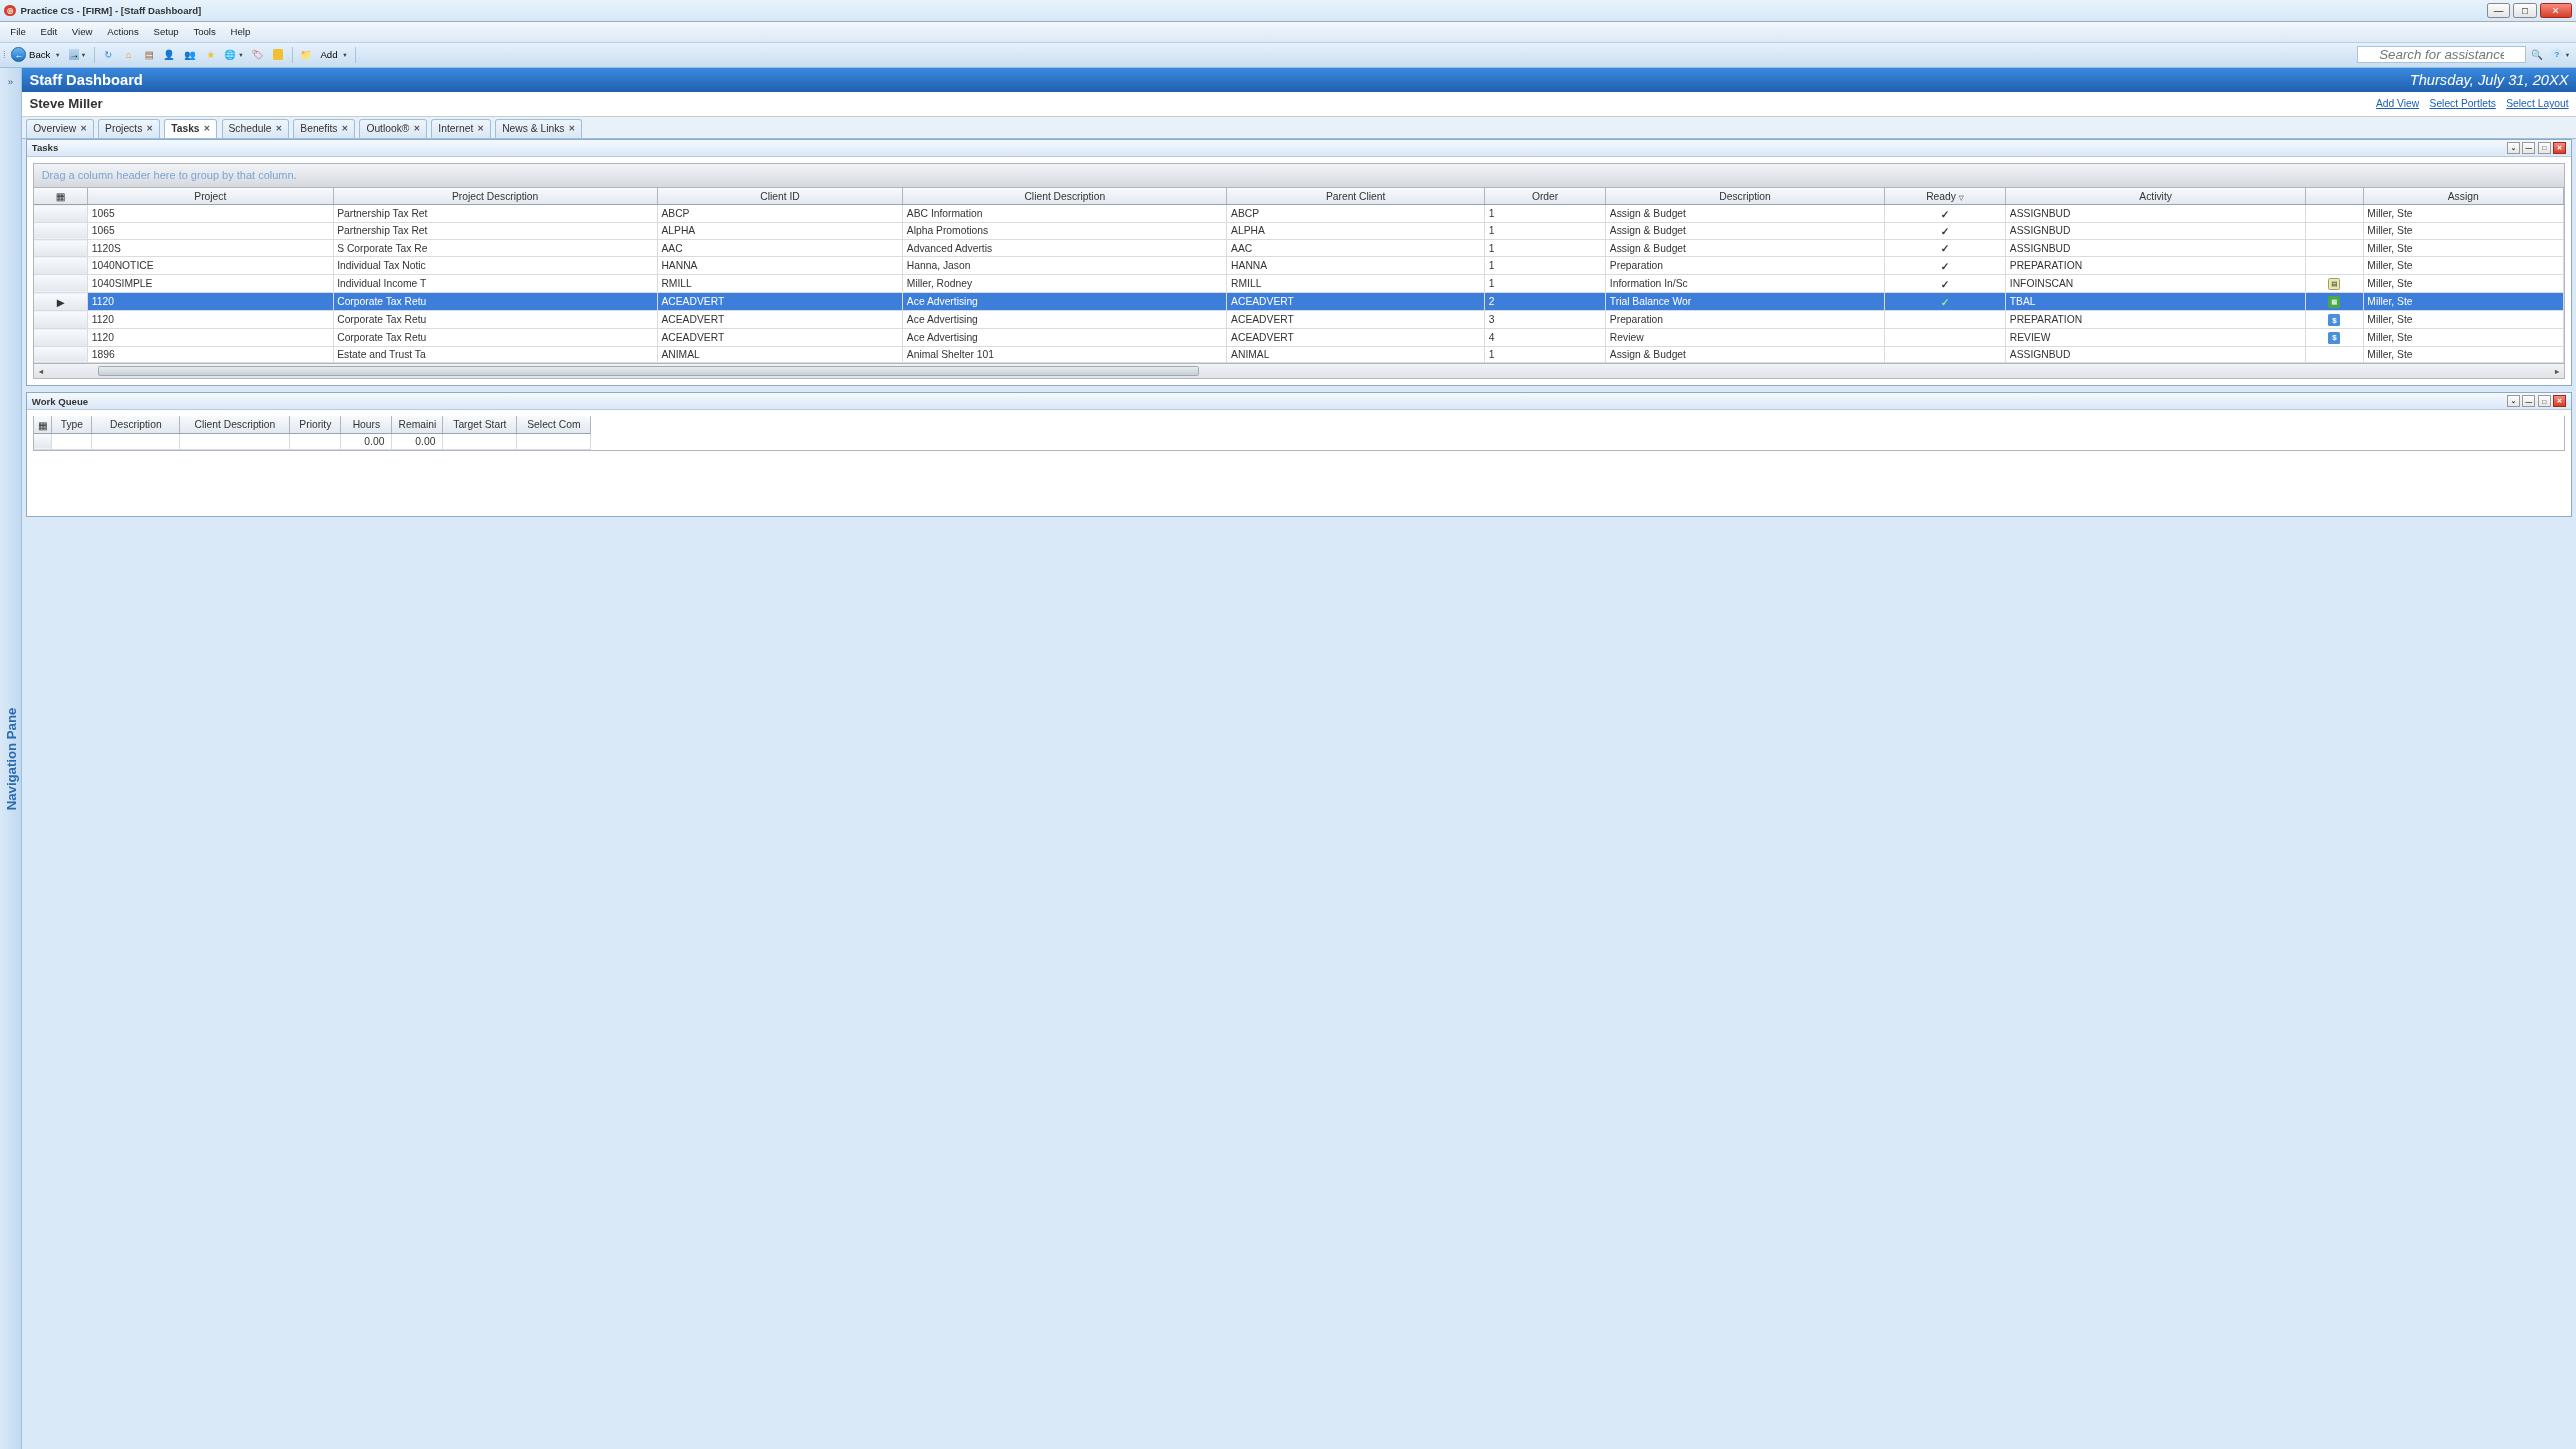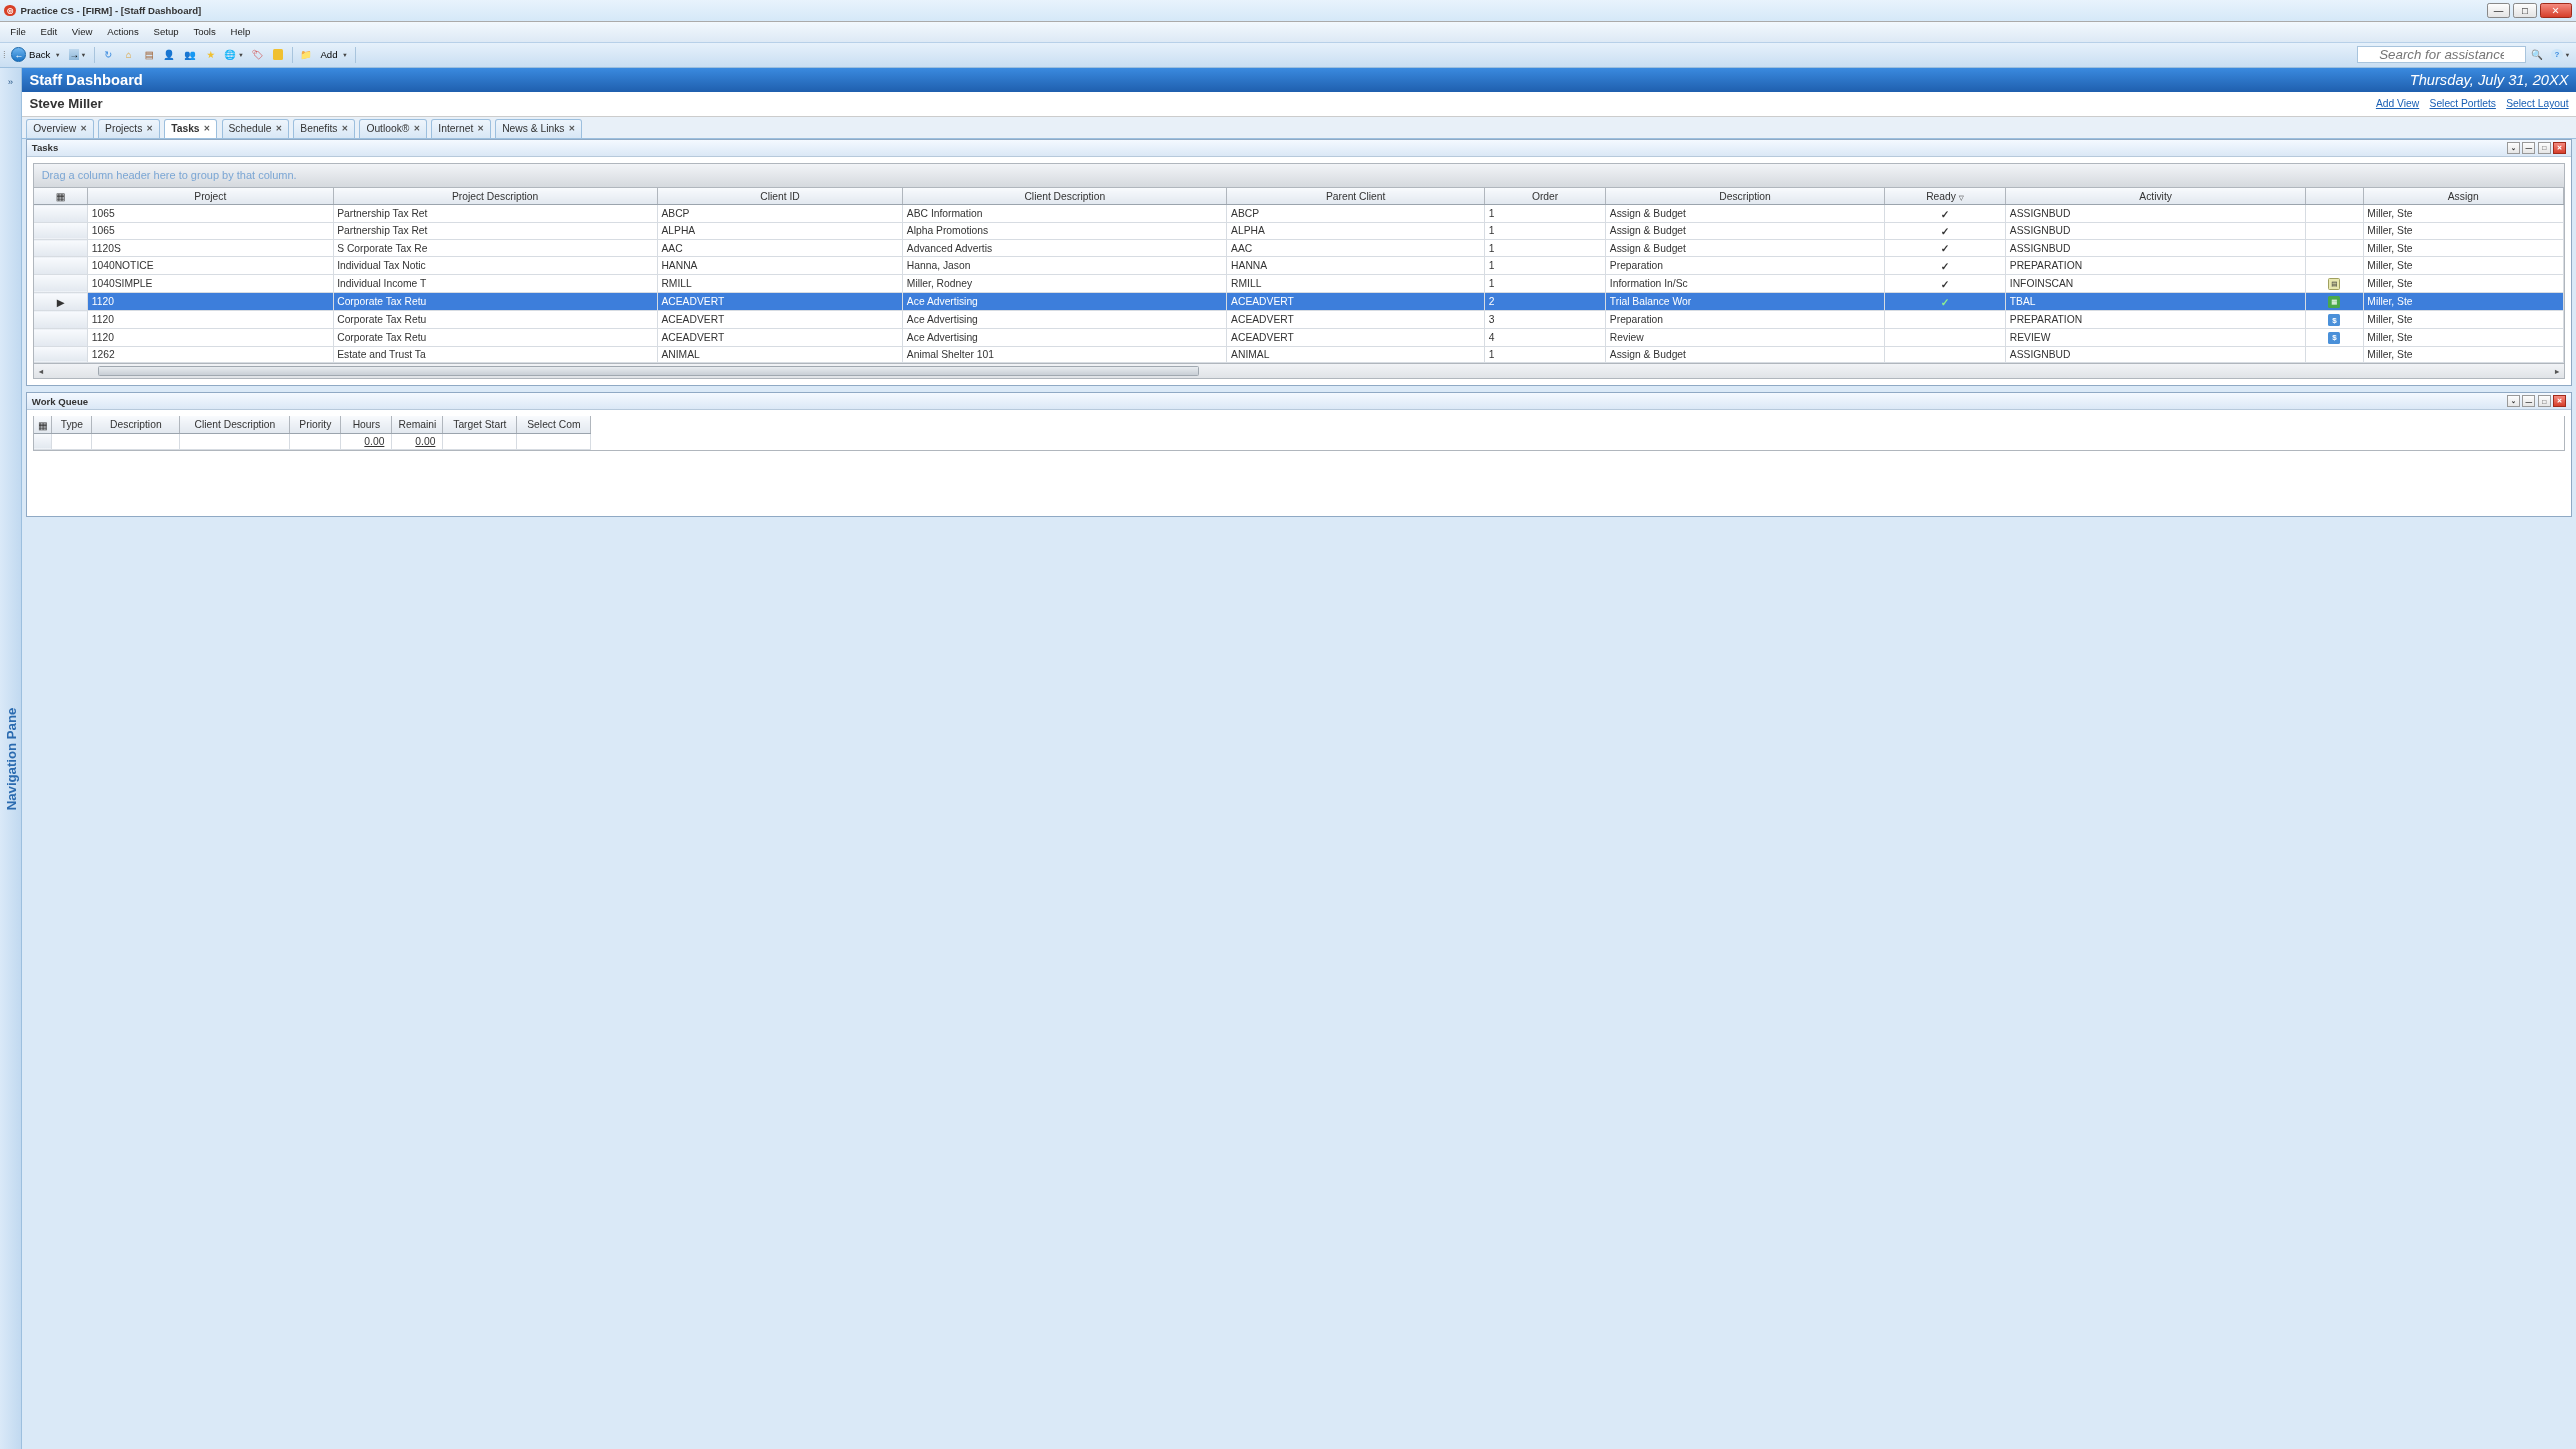--- a/index.html
+++ b/index.html
@@ -79,21 +79,21 @@
     .hscroll .arrow { width:13.2px; height:13.2px; display:flex; align-items:center; justify-content:center; font-size:7.4px; color:#555; cursor:pointer; }
     .hscroll .track { flex:1; height:11.8px; position:relative; }
     .hscroll .thumb { position:absolute; left:2%; width:44%; top:0.7px; bottom:0.7px; background:linear-gradient(#e8ecf0,#c8ced5); border:0.7px solid #a0a8b0; border-radius:1.5px; }
     
     
     .ico { width:11.8px; height:11.8px; display:inline-flex; align-items:center; justify-content:center; font-size:9.6px; }
     .dollar-ico { width:11.8px; height:11.8px; background:#4a90d9; border-radius:1.5px; color:white; font-size:8px; font-weight:bold; display:inline-flex; align-items:center; justify-content:center; }
     .paper-ico { width:11.8px; height:11.8px; background:#e8e8b0; border:0.7px solid #a0a060; border-radius:1.5px; display:inline-flex; align-items:center; justify-content:center; font-size:6.6px; }
     .green-ico { width:11.8px; height:11.8px; background:#4aa84a; border-radius:1.5px; display:inline-flex; align-items:center; justify-content:center; font-size:6.6px; color:white; }
     
-    .wq-row td { text-align:right; padding-right:7px;text-decoration:underline; }
+    .wq-row td { text-align:right; padding-right:7px; }
     .wq-row td:nth-child(1),.wq-row td:nth-child(2),.wq-row td:nth-child(3) { text-align:left; }
   </style>
 </head>
 <body>
 
 <div class="titlebar">
   <div class="app-icon">◎</div>
   <div class="title">Practice CS - [FIRM] - [Staff Dashboard]</div>
   <div class="spacer"></div>
   <div class="winbtn">—</div>
@@ -382,21 +382,21 @@
                     <td>ACEADVERT</td>
                     <td>4</td>
                     <td>Review</td>
                     <td class="check"></td>
                     <td>REVIEW</td>
                     <td class="icon-col"><span class="dollar-ico">$</span></td>
                     <td>Miller, Ste</td>
                   </tr>
                   <tr>
                     <td class="rowind"></td>
-                    <td>1262</td>
+                    <td>1896</td>
                     <td>Estate and Trust Ta</td>
                     <td>ANIMAL</td>
                     <td>Animal Shelter 101</td>
                     <td>ANIMAL</td>
                     <td>1</td>
                     <td>Assign &amp; Budget</td>
                     <td class="check"></td>
                     <td>ASSIGNBUD</td>
                     <td class="icon-col"></td>
                     <td>Miller, Ste</td>

